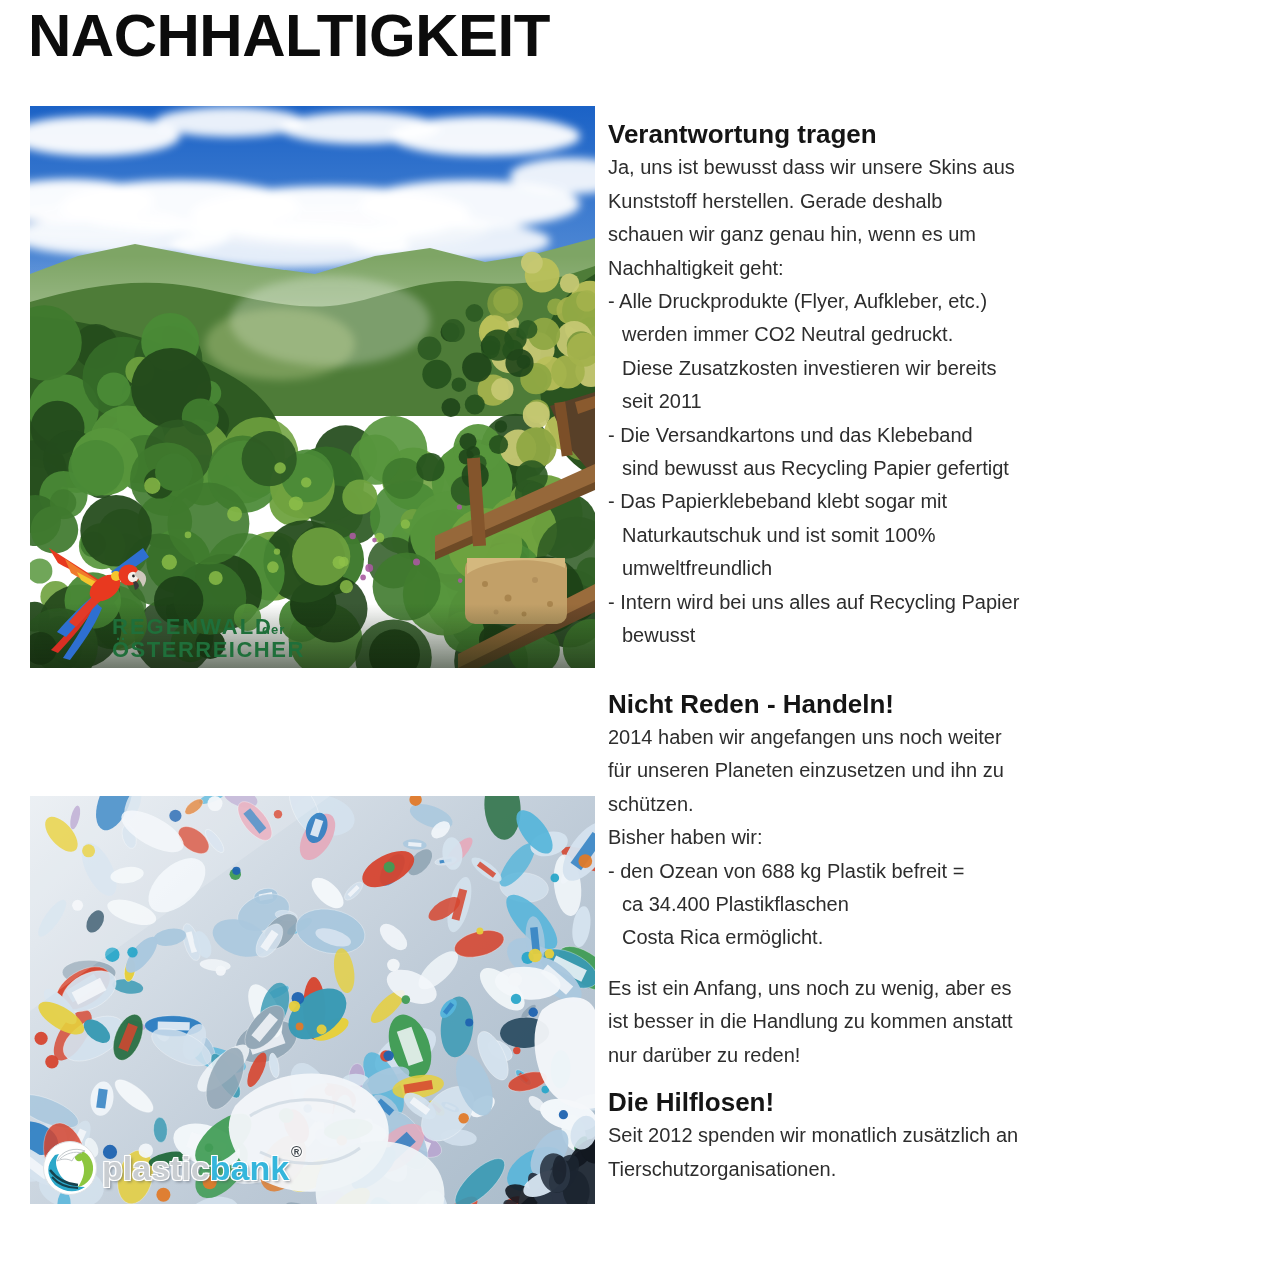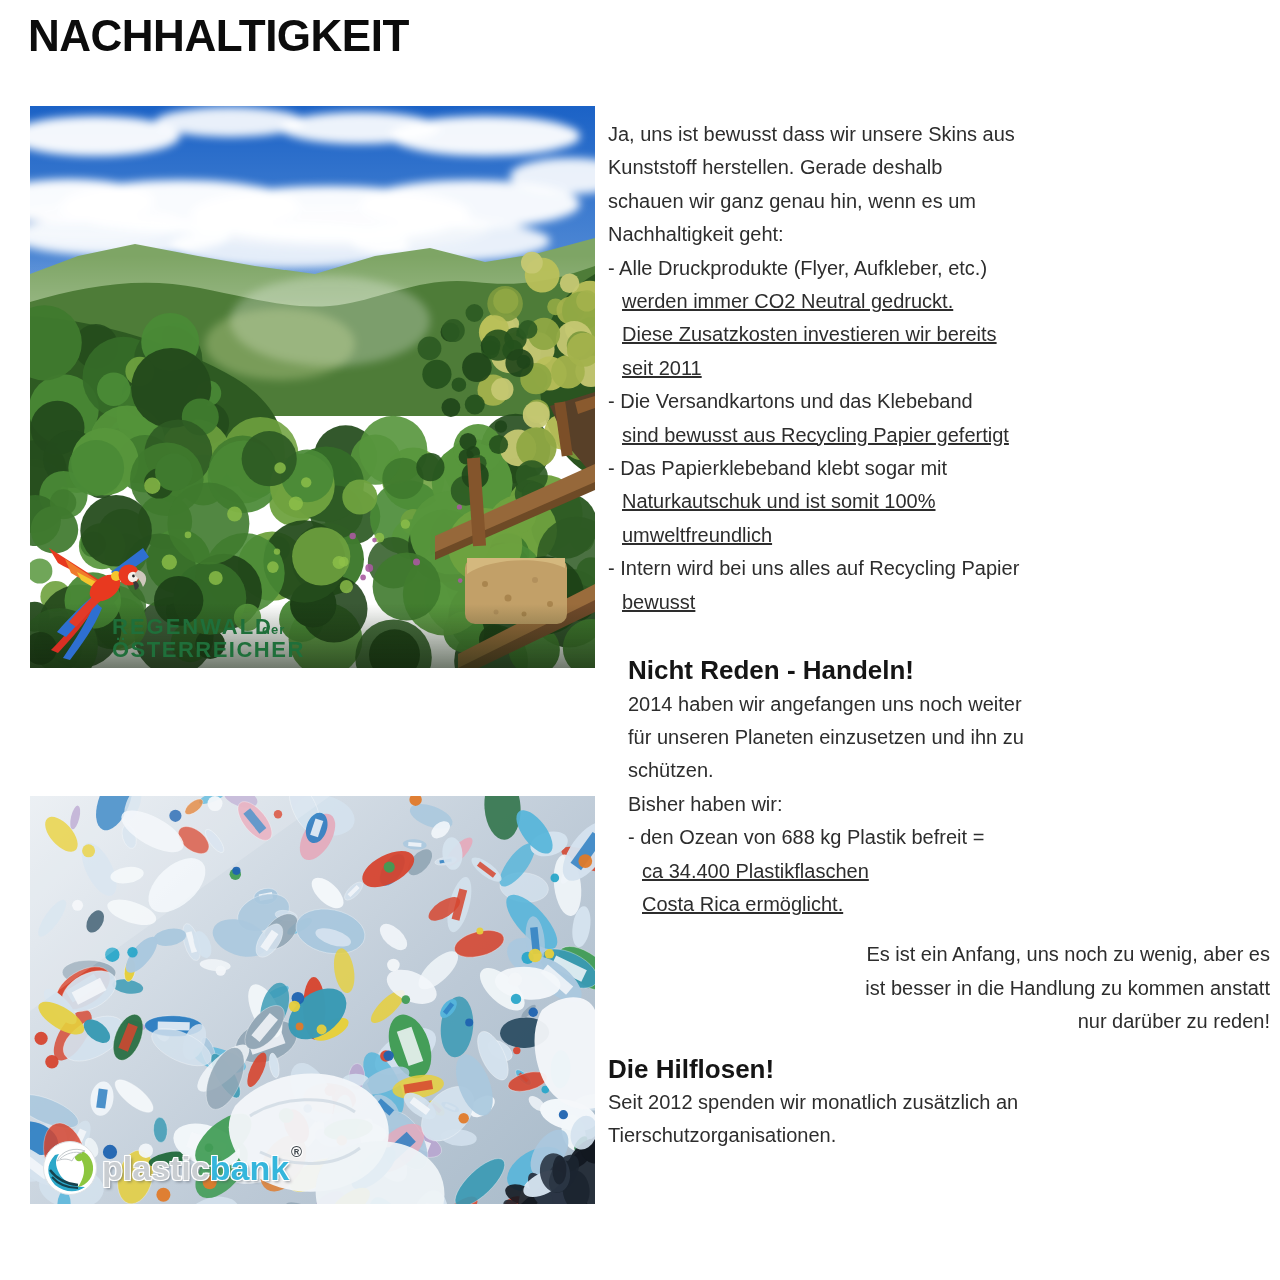--- a/index.html
+++ b/index.html
@@ -1,31 +1,31 @@
 <!DOCTYPE html>
 <html><head>
 <meta charset="utf-8">
 <style>
   html,body{margin:0;padding:0;background:#fff;}
   .page{position:relative;width:1280px;height:1280px;background:#ffffff;overflow:hidden;
         font-family:"Liberation Sans","DejaVu Sans",sans-serif;}
-  .page-title{margin:8px 0 0 28px;font-size:44px;line-height:56px;font-weight:800;
+  .page-title{margin:8px 0 0 28px;font-size:60px;line-height:56px;font-weight:800;
               letter-spacing:-0.5px;color:#0c0c0c;}
   .content-row{display:flex;margin-top:42px;padding-left:30px;}
   .left-col{width:565px;flex:0 0 565px;}
   .photo{position:relative;width:565px;overflow:hidden;}
   .photo svg{display:block;}
   .photo-rainforest{height:665px;}
   .photo-plastic{height:408px;margin-top:25px;}
   .right-col{width:662px;margin-left:13px;padding-top:12px;}
   .sec-heading{font-size:26px;line-height:33.4px;font-weight:700;color:#151515;white-space:nowrap;}
   .line{font-size:20px;line-height:33.4px;color:#2d2d2d;white-space:nowrap;}
-  .bullet .line.cont{padding-left:14px;text-decoration:underline;}
-  .block.spaced{margin-top:17px;text-align:right;}
-  .right-col .section:nth-of-type(2){margin-top:35px;margin-left:20px;}
+  .bullet .line.cont{padding-left:14px;}
+  .block.spaced{margin-top:17px;}
+  .right-col .section:nth-of-type(2){margin-top:35px;}
   .right-col .section:nth-of-type(3){margin-top:14px;}
   
   .pb-logo{position:absolute;left:12px;bottom:8px;display:flex;align-items:center;}
   .pb-badge{width:56px;height:56px;flex:0 0 56px;}
   .pb-word{margin-left:4px;font-size:34px;font-weight:800;letter-spacing:0px;
            text-shadow:0 0 2px #fff,1px 1px 0 #fff,-1px -1px 0 #fff,1px -1px 0 #fff,
                        -1px 1px 0 #fff,2px 2px 3px rgba(60,70,80,.55);}
   .pb-reg{font-size:15px;font-weight:700;color:#3f464c;margin-left:2px;align-self:flex-start;
           margin-top:3px;text-shadow:0 0 2px #fff,1px 1px 0 #fff,-1px -1px 0 #fff;}
   .rf-logo-text{font-family:"Liberation Sans","DejaVu Sans",sans-serif;font-weight:700;}
@@ -903,20 +903,21 @@
             <path d="M18,19 C24,13 33,11 40,13" stroke="#c3c9cd" stroke-width="1" fill="none"></path>
           </svg>
           <span class="pb-word"><span style="color:#c9cdd1">plastic</span><span style="color:#35b6dc">bank</span></span>
           <span class="pb-reg">®</span>
         </div>
       </div>
     </div>
 
     <div class="right-col" id="text-column">
         <div class="section">
+          <div class="sec-heading">Verantwortung tragen</div>
           <div class="block para">
             <div class="line">Ja, uns ist bewusst dass wir unsere Skins aus</div>
             <div class="line">Kunststoff herstellen. Gerade deshalb</div>
             <div class="line">schauen wir ganz genau hin, wenn es um</div>
             <div class="line">Nachhaltigkeit geht:</div>
           </div>
           <div class="block bullet">
             <div class="line">- Alle Druckprodukte (Flyer, Aufkleber, etc.)</div>
             <div class="line cont">werden immer CO2 Neutral gedruckt.</div>
             <div class="line cont">Diese Zusatzkosten investieren wir bereits</div>

